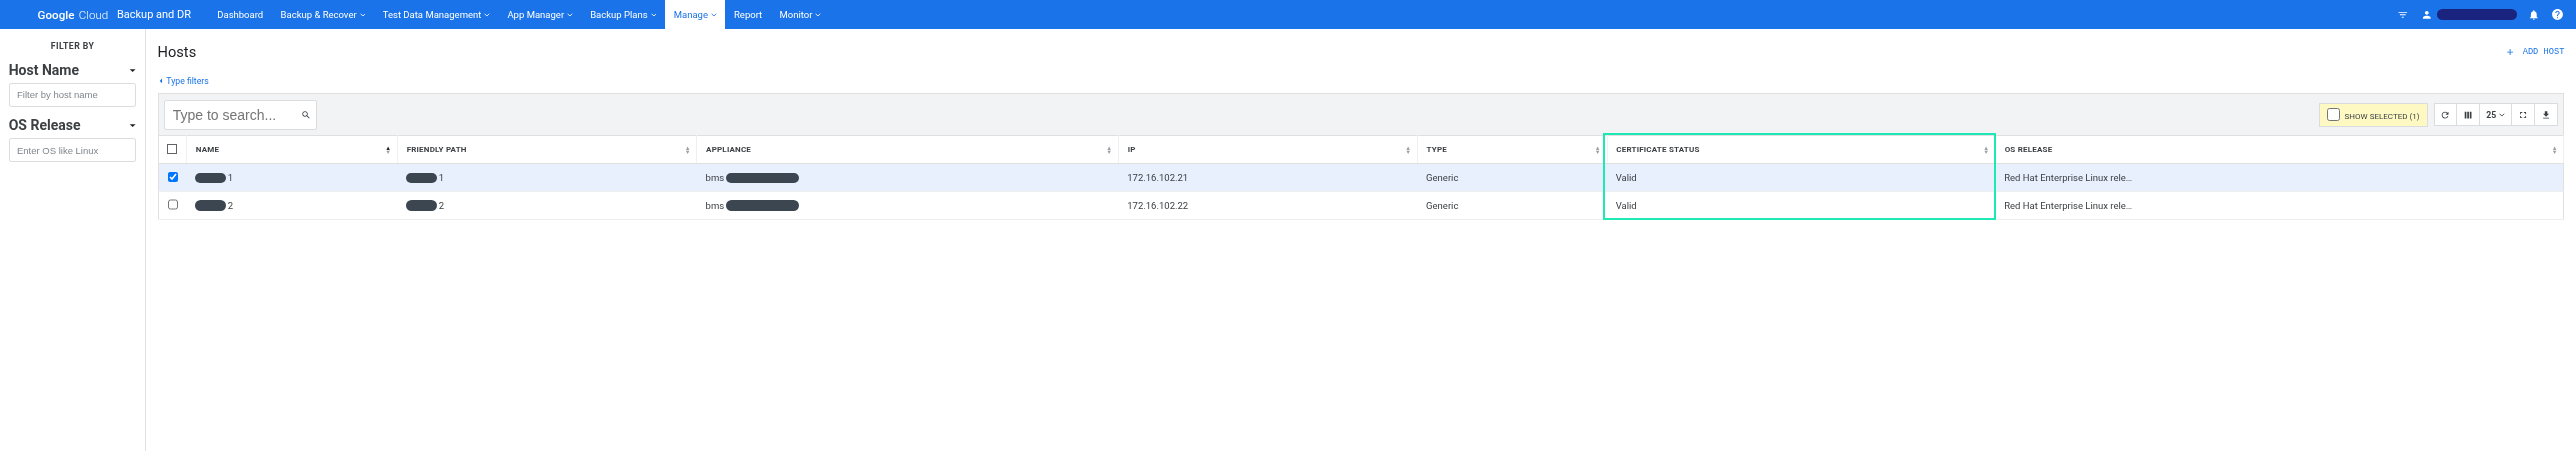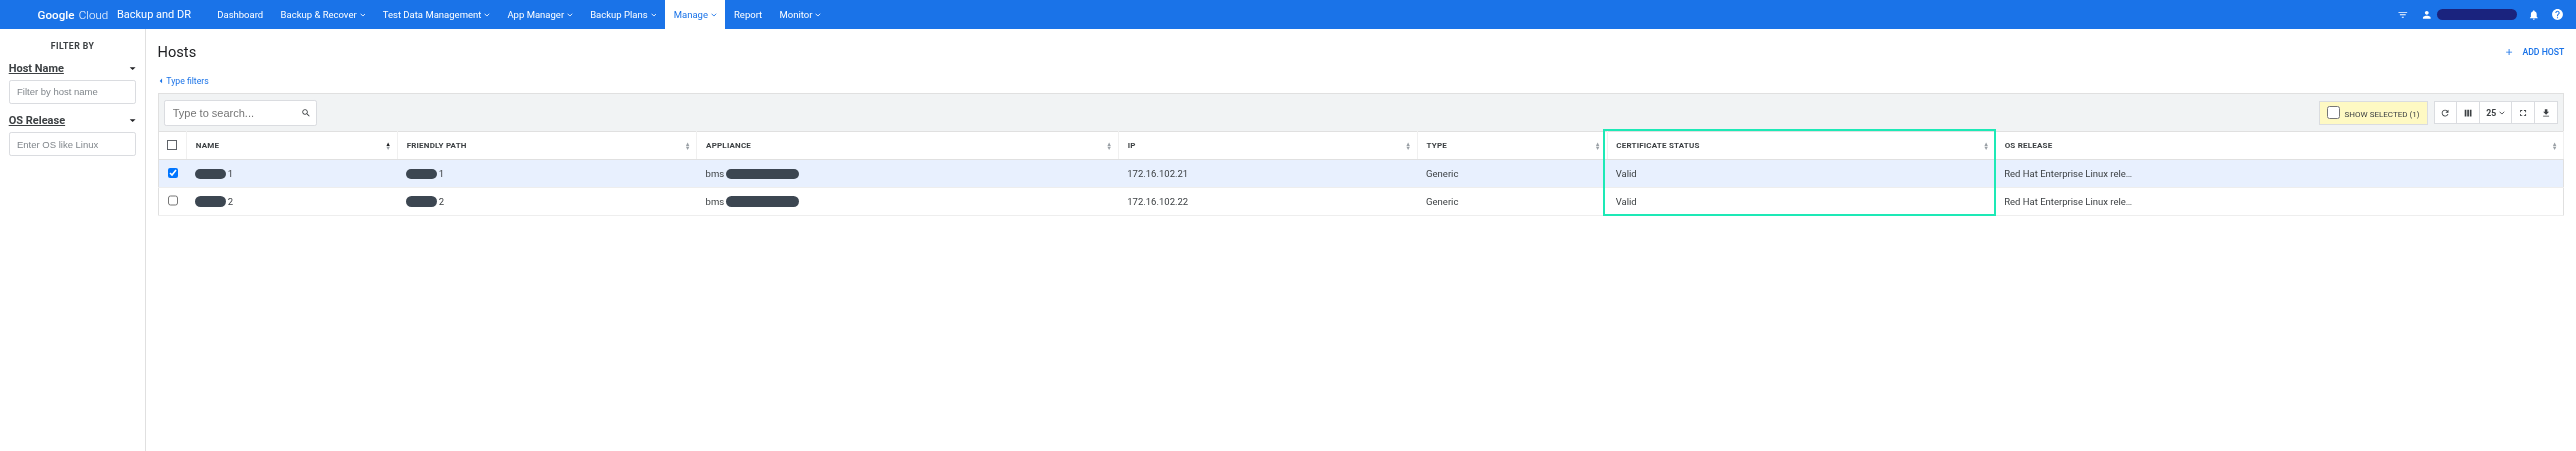--- a/index.html
+++ b/index.html
@@ -18,34 +18,34 @@
 .topbar-right { display: flex; align-items: center; gap: 11.6px; }
 .topbar-icon { cursor: pointer; display: flex; align-items: center; }
 .user-chip { display: flex; align-items: center; gap: 4.4px; }
 .redacted-dark { background: #1a237e; border-radius: 7.3px; height: 11.6px; display: inline-block; }
 
 
 .layout { display: flex; height: calc(100vh - 29px); }
 .sidebar { width: 146px; border-right: 0.7px solid #e0e0e0; padding: 11.6px 8.7px; }
 .sidebar-title { text-align: center; font-weight: 700; font-size: 8.7px; letter-spacing: 0.4px; margin-bottom: 11.6px; }
 .filter-group { margin-bottom: 10.2px; position: relative; }
-.filter-label { font-weight: 700; font-size: 11px; margin-bottom: 4.4px; display: flex; justify-content: space-between; align-items: center; cursor: pointer; text-decoration: underline; }
+.filter-label { font-weight: 700; font-size: 14px; margin-bottom: 4.4px; display: flex; justify-content: space-between; align-items: center; cursor: pointer; }
 .filter-input { width: 100%; padding: 5.8px 7.3px; border: 0.7px solid #dadce0; border-radius: 2.2px; font-size: 9.5px; }
 .filter-input::placeholder { color: #80868b; }
 
 .content { flex: 1; padding: 8.7px 11.6px 0 11.6px; position: relative; }
 .page-header { display: flex; justify-content: space-between; align-items: center; margin-bottom: 8.7px; padding: 5.8px 0; }
 .page-title { font-size: 14.6px; font-weight: 400; color: #202124; }
-.add-host-btn { color: #1a73e8; font-size: 8.7px; font-weight: 500; display: flex; align-items: center; gap: 8px; cursor: pointer; }
+.add-host-btn { color: #1a73e8; font-size: 8.7px; font-weight: 500; display: flex; align-items: center; gap: 8px; cursor: pointer; font-family: Liberation Mono, monospace; }
 
 .hide-filters { color: #1a73e8; font-size: 8.7px; display: flex; align-items: center; gap: 2.9px; cursor: pointer; margin-bottom: 7.3px; }
 
 .toolbar { background: #f1f3f4; padding: 5.8px; display: flex; align-items: center; gap: 5.8px; border: 0.7px solid #e0e0e0; border-bottom: none; }
 .search-box { position: relative; width: 153px; }
-.search-input { width: 100%; padding: 5.8px 23px 5.8px 7.3px; border: 0.7px solid #dadce0; border-radius: 2.2px; font-size: 11px; background: #fff; }
+.search-input { width: 100%; padding: 5.8px 23px 5.8px 7.3px; border: 0.7px solid #dadce0; border-radius: 2.2px; font-size: 14px; background: #fff; }
 .search-icon-wrap { position: absolute; right: 5.8px; top: 50%; transform: translateY(-50%); }
 .toolbar-spacer { flex: 1; }
 .show-selected { background: #fef9c3; border: 0.7px solid #dadce0; padding: 4.4px 7.3px; display: flex; align-items: flex-end; gap: 4.4px; font-size: 8px; cursor: pointer; }
 .tool-icon { background: #fff; border: 0.7px solid #dadce0; padding: 4.4px 5.8px; cursor: pointer; display: flex; align-items: center; justify-content: center; min-width: 23px; height: 23px; }
 .tool-group { display: flex; gap: 0; }
 .tool-group .tool-icon { border-left: none; }
 .tool-group .tool-icon:first-child { border-left: 0.7px solid #dadce0; }
 .page-size { display: flex; align-items: center; gap: 2.9px; font-size: 8.7px; font-weight: 700; }
 
 

